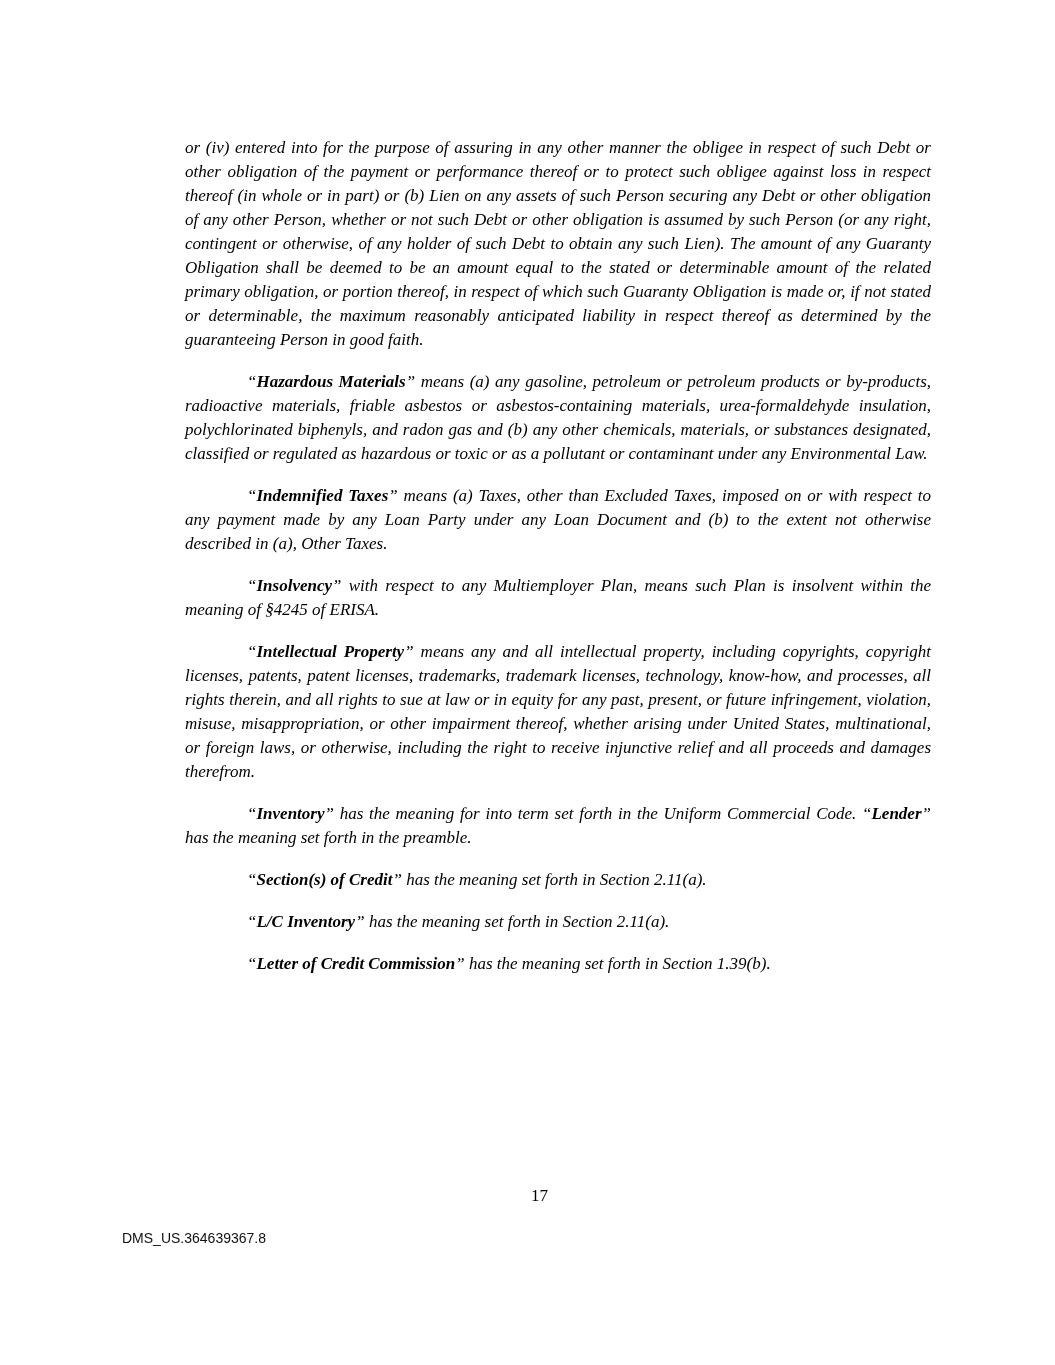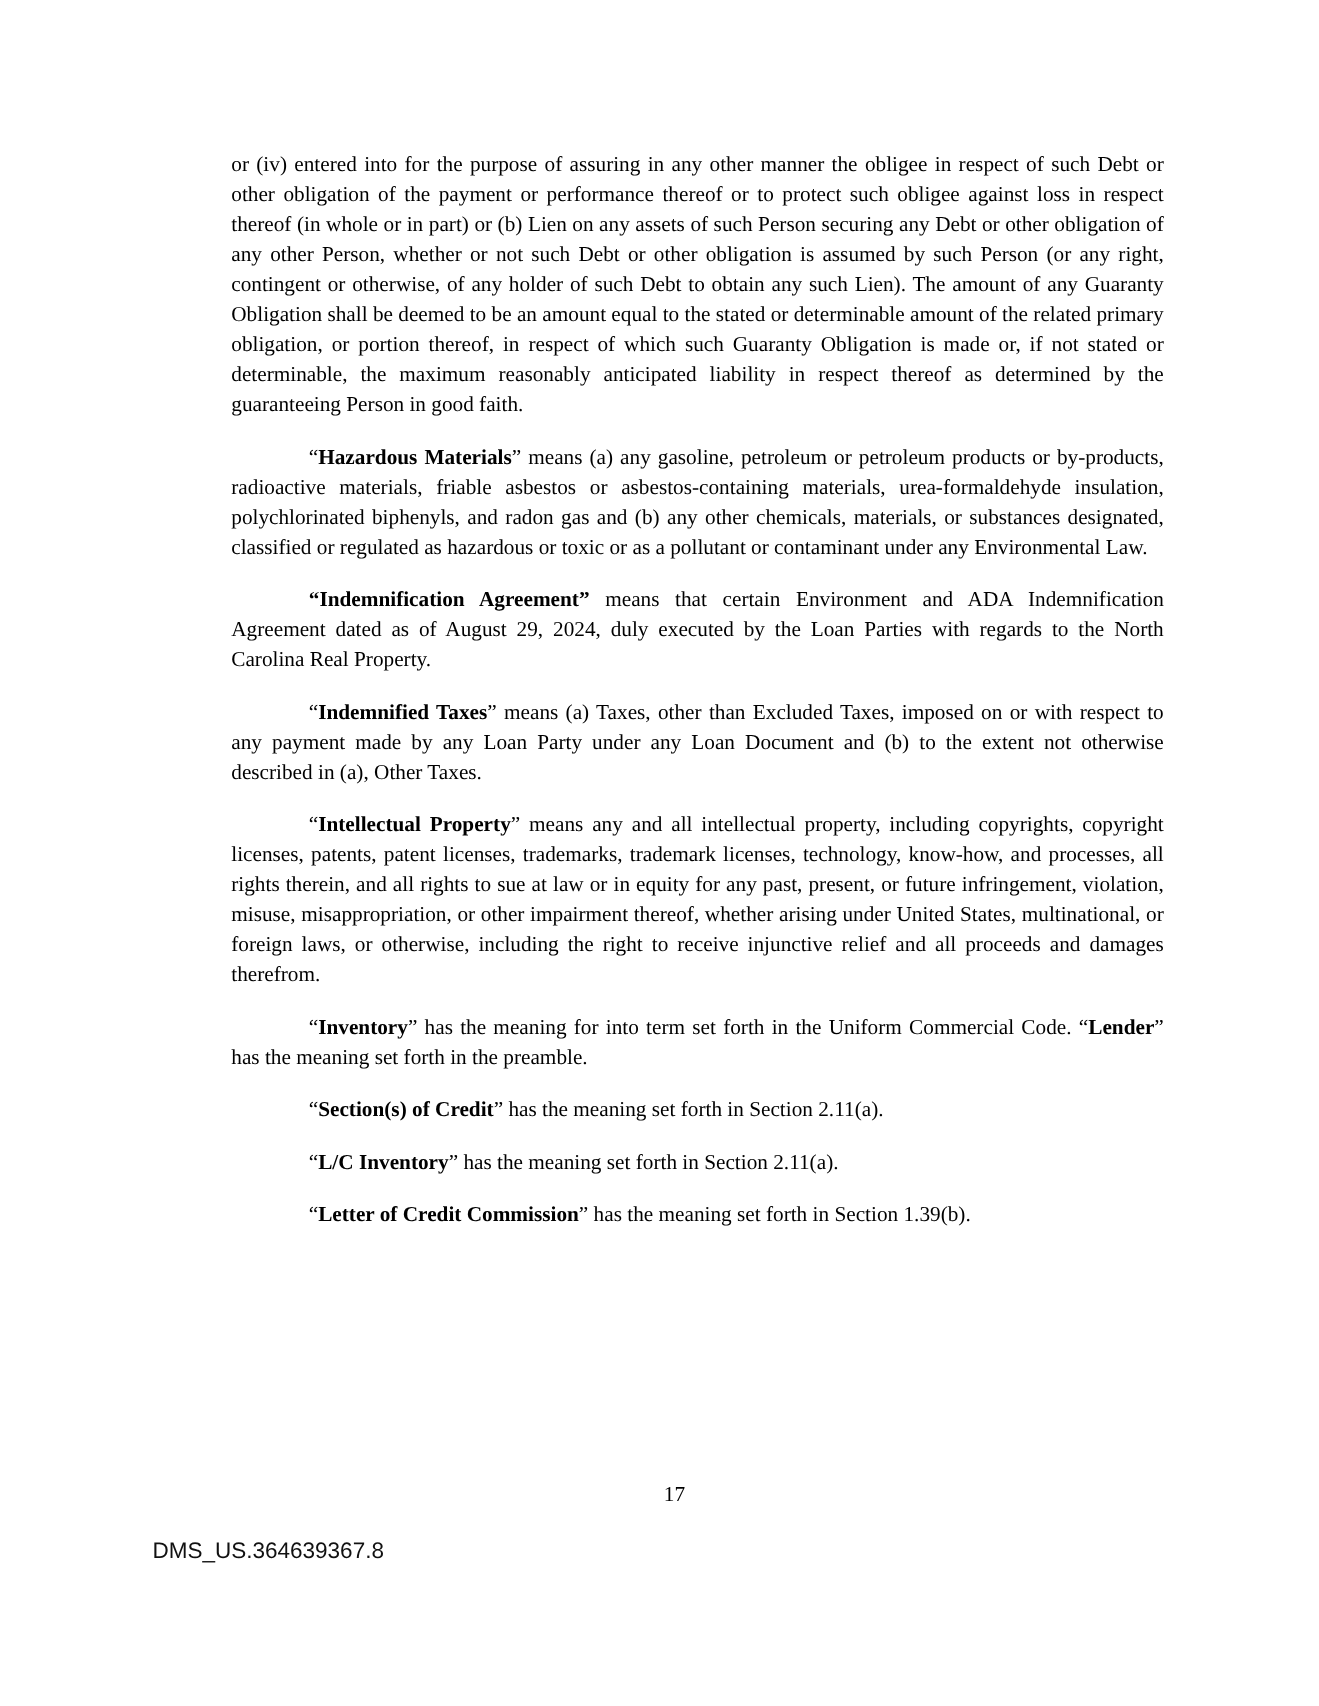--- a/index.html
+++ b/index.html
@@ -13,23 +13,24 @@
     height: 1365px;
     background: #ffffff;
     color: #000000;
     font-family: "Liberation Serif", serif;
     font-size: 17px;
     overflow: hidden;
   }
   .content {
     position: absolute;
     left: 185px;
-    top: 120px;
+    top: 136px;
     width: 746px;
     text-align: justify;
+    font-style: italic;
   }
   .para {
     margin: 0 0 18px 0;
     line-height: 24px;
   }
   .para.indent {
     text-indent: 62px;
     margin-top: 10px;
   }
   .bold {
@@ -41,33 +42,33 @@
     top: 1186px;
     width: 100%;
     text-align: center;
     font-size: 17px;
   }
   .doc-footer {
     position: absolute;
     left: 122px;
     top: 1230px;
     font-family: "Liberation Sans", sans-serif;
-    font-size: 18px;
+    font-size: 14px;
     color: #111111;
   }
 </style>
 </head>
 <body>
 
 <div class="page">
   <div class="content">
       <p class="para"><span>or (iv) entered into for the purpose of assuring in any other manner the obligee in respect of such Debt or other obligation of the payment or performance thereof or to protect such obligee against loss in respect thereof (in whole or in part) or (b) Lien on any assets of such Person securing any Debt or other obligation of any other Person, whether or not such Debt or other obligation is assumed by such Person (or any right, contingent or otherwise, of any holder of such Debt to obtain any such Lien). The amount of any Guaranty Obligation shall be deemed to be an amount equal to the stated or determinable amount of the related primary obligation, or portion thereof, in respect of which such Guaranty Obligation is made or, if not stated or determinable, the maximum reasonably anticipated liability in respect thereof as determined by the guaranteeing Person in good faith.</span></p>
       <p class="para indent"><span>“</span><span class="bold">Hazardous Materials</span><span>” means (a) any gasoline, petroleum or petroleum products or by-products, radioactive materials, friable asbestos or asbestos-containing materials, urea-formaldehyde insulation, polychlorinated biphenyls, and radon gas and (b) any other chemicals, materials, or substances designated, classified or regulated as hazardous or toxic or as a pollutant or contaminant under any Environmental Law.</span></p>
-      <p class="para indent"><span class="bold">“Indemnification Agreement”</span><span> means that certain Environment and ADA Indemnification Agreement dated as of August 29, 2024, duly executed by the Loan Parties with regards to the North Carolina Real Property.</span></p>
       <p class="para indent"><span>“</span><span class="bold">Indemnified Taxes</span><span>” means (a) Taxes, other than Excluded Taxes, imposed on or with respect to any payment made by any Loan Party under any Loan Document and (b) to the extent not otherwise described in (a), Other Taxes.</span></p>
+      <p class="para indent"><span>“</span><span class="bold">Insolvency</span><span>” with respect to any Multiemployer Plan, means such Plan is insolvent within the meaning of §4245 of ERISA.</span></p>
       <p class="para indent"><span>“</span><span class="bold">Intellectual Property</span><span>” means any and all intellectual property, including copyrights, copyright licenses, patents, patent licenses, trademarks, trademark licenses, technology, know-how, and processes, all rights therein, and all rights to sue at law or in equity for any past, present, or future infringement, violation, misuse, misappropriation, or other impairment thereof, whether arising under United States, multinational, or foreign laws, or otherwise, including the right to receive injunctive relief and all proceeds and damages therefrom.</span></p>
       <p class="para indent"><span>“</span><span class="bold">Inventory</span><span>” has the meaning for into term set forth in the Uniform Commercial Code.  “</span><span class="bold">Lender</span><span>” has the meaning set forth in the preamble.</span></p>
       <p class="para indent"><span>“</span><span class="bold">Section(s) of Credit</span><span>” has the meaning set forth in Section 2.11(a).</span></p>
       <p class="para indent"><span>“</span><span class="bold">L/C Inventory</span><span>” has the meaning set forth in Section 2.11(a).</span></p>
       <p class="para indent"><span>“</span><span class="bold">Letter of Credit Commission</span><span>” has the meaning set forth in Section 1.39(b).</span></p>
     </div>
   <div class="page-number">17</div>
   <div class="doc-footer">DMS_US.364639367.8</div>
 </div>
 

